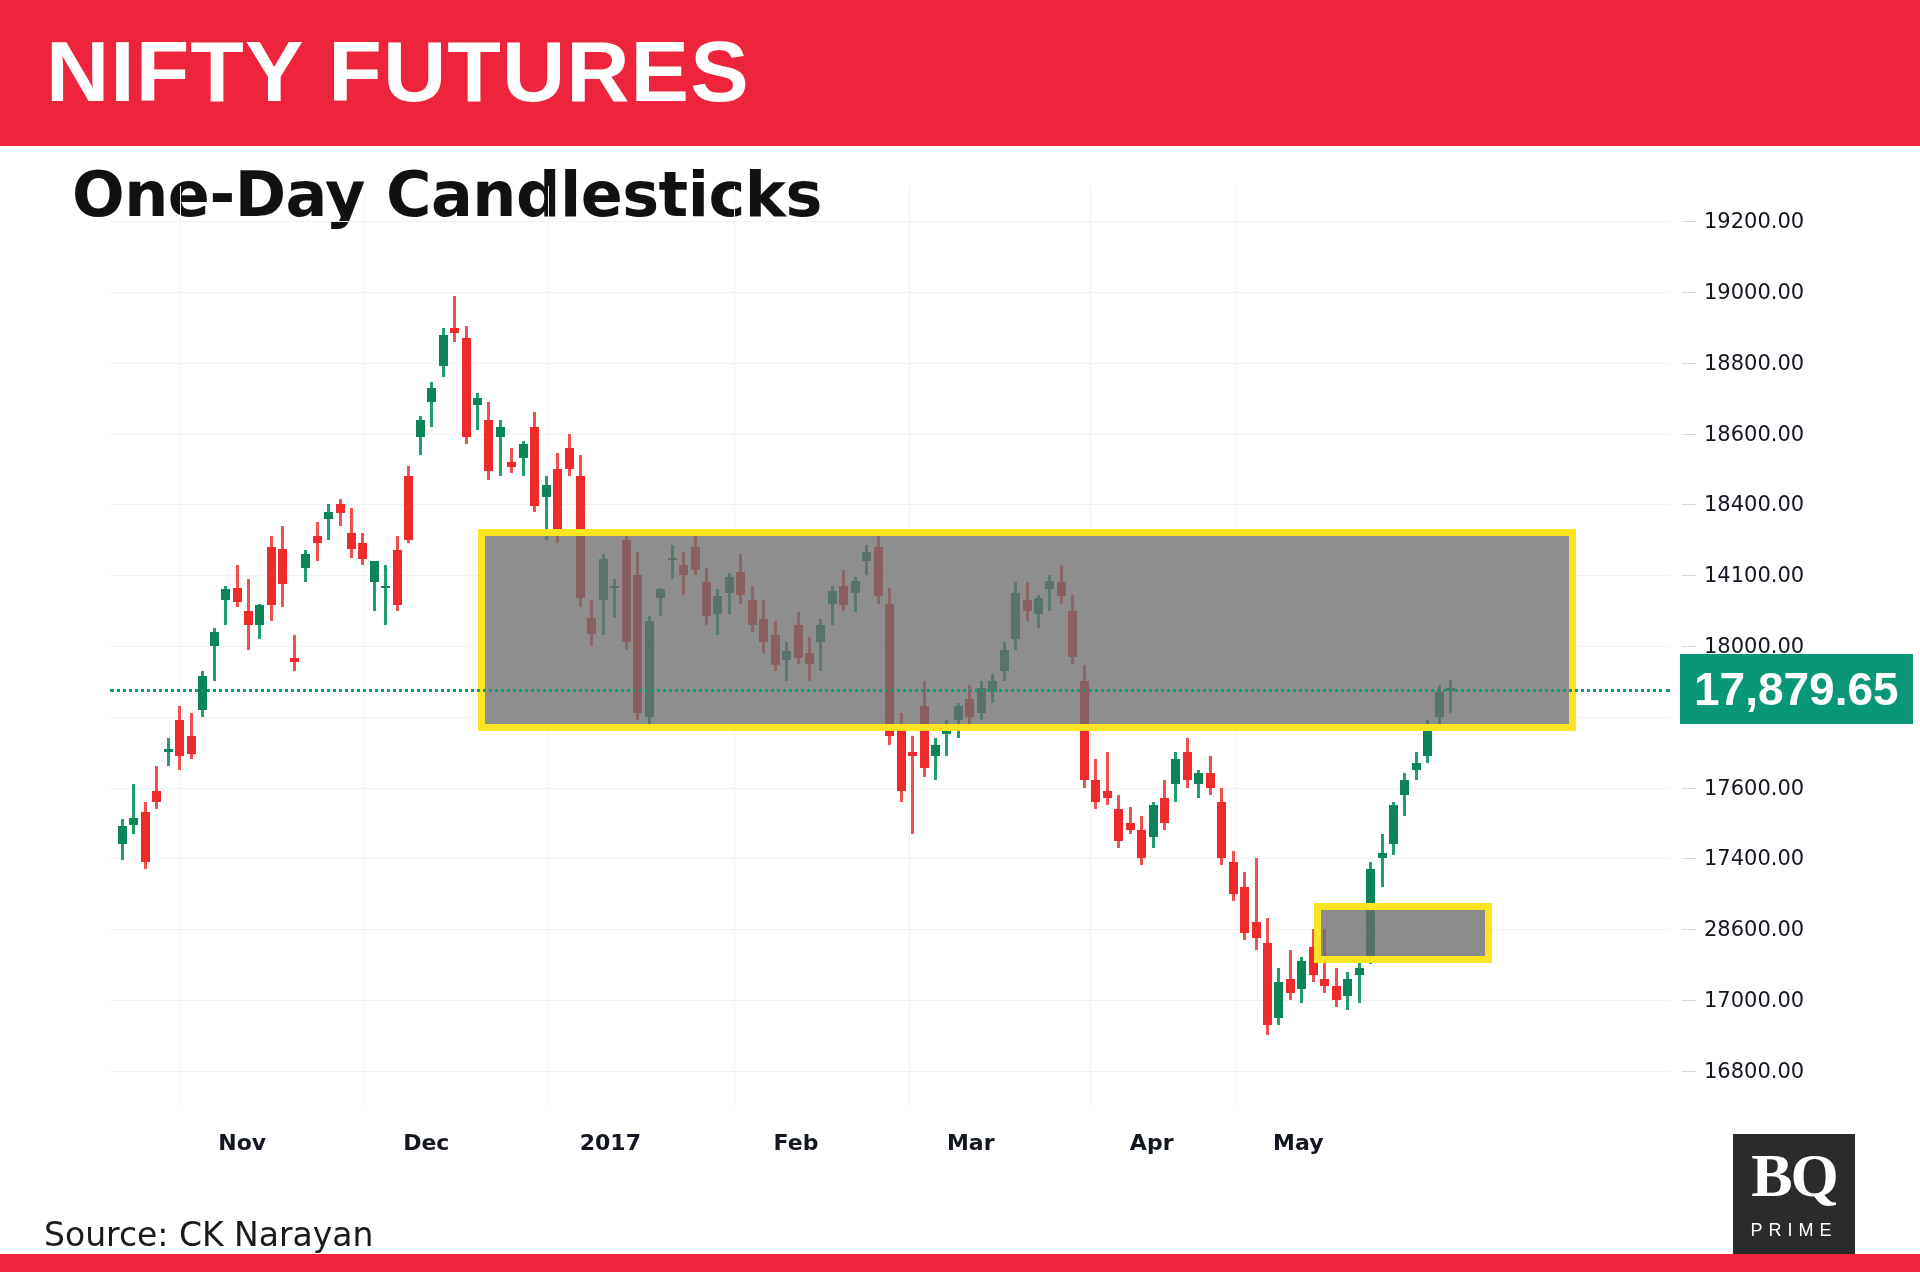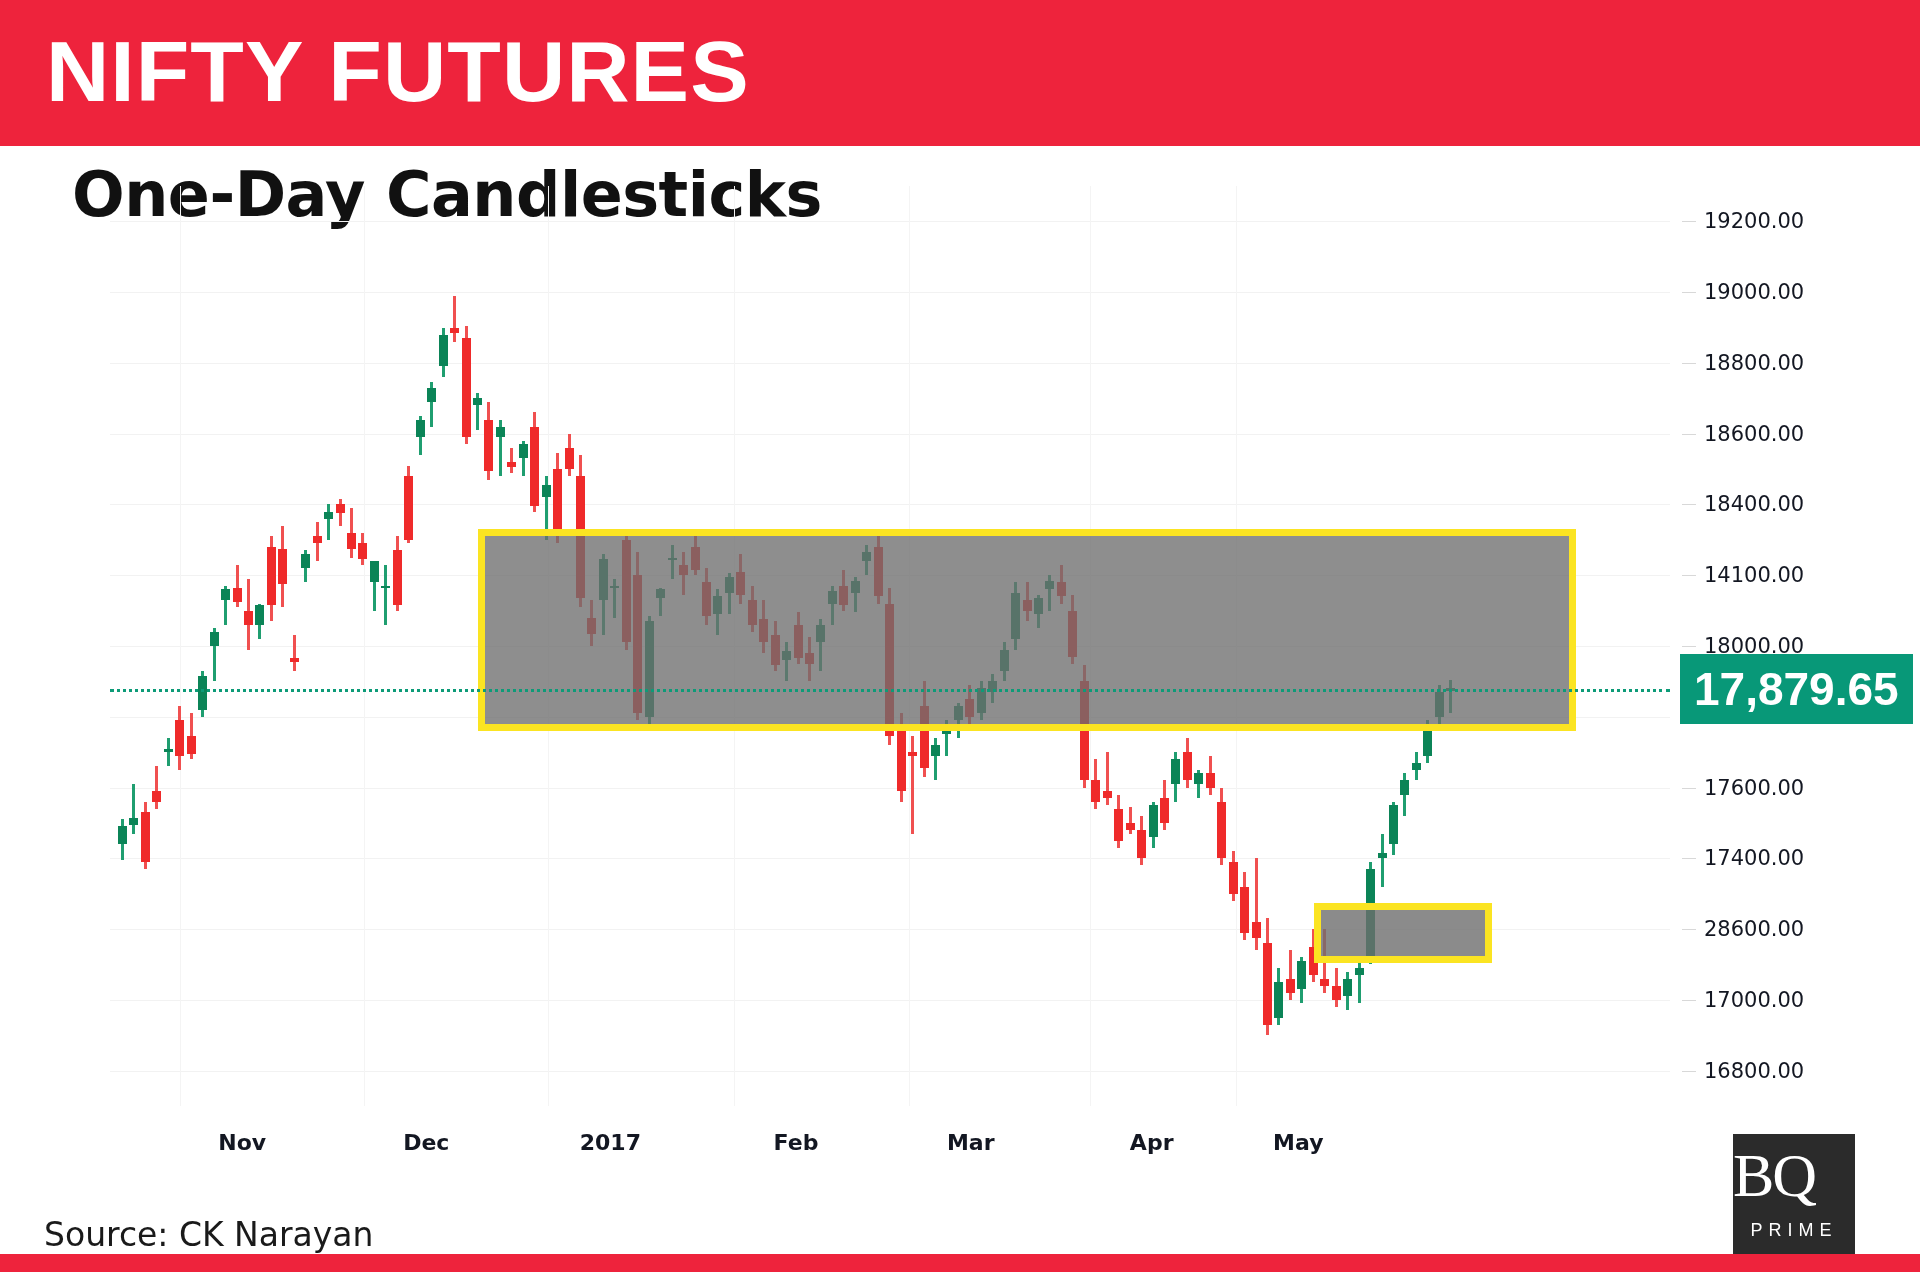--- a/index.html
+++ b/index.html
@@ -36,22 +36,22 @@
     position:absolute;left:44px;top:1215px;
     font-size:33px;color:#1a1a1a;
     font-family:"DejaVu Sans", sans-serif;
   }
   
   #logo-box{
     position:absolute;left:1733px;top:1134px;width:122px;height:122px;
     background:#2b2b2b;
   }
   #logo-bq{
-    position:absolute;left:0;top:6px;width:122px;text-align:left;
-    color:#ffffff;font-size:62px;font-weight:normal;
+    position:absolute;left:0;top:6px;width:122px;text-align:center;
+    color:#ffffff;font-size:62px;font-weight:bold;
     font-family:"Liberation Serif", serif;letter-spacing:-2px;
   }
   #logo-prime{
     position:absolute;left:0;top:86px;width:122px;text-align:center;
     color:#ffffff;font-size:18px;letter-spacing:6px;
     font-family:"Liberation Sans", sans-serif;
   }
   
   #plot-area{
     position:absolute;left:110px;top:186px;

